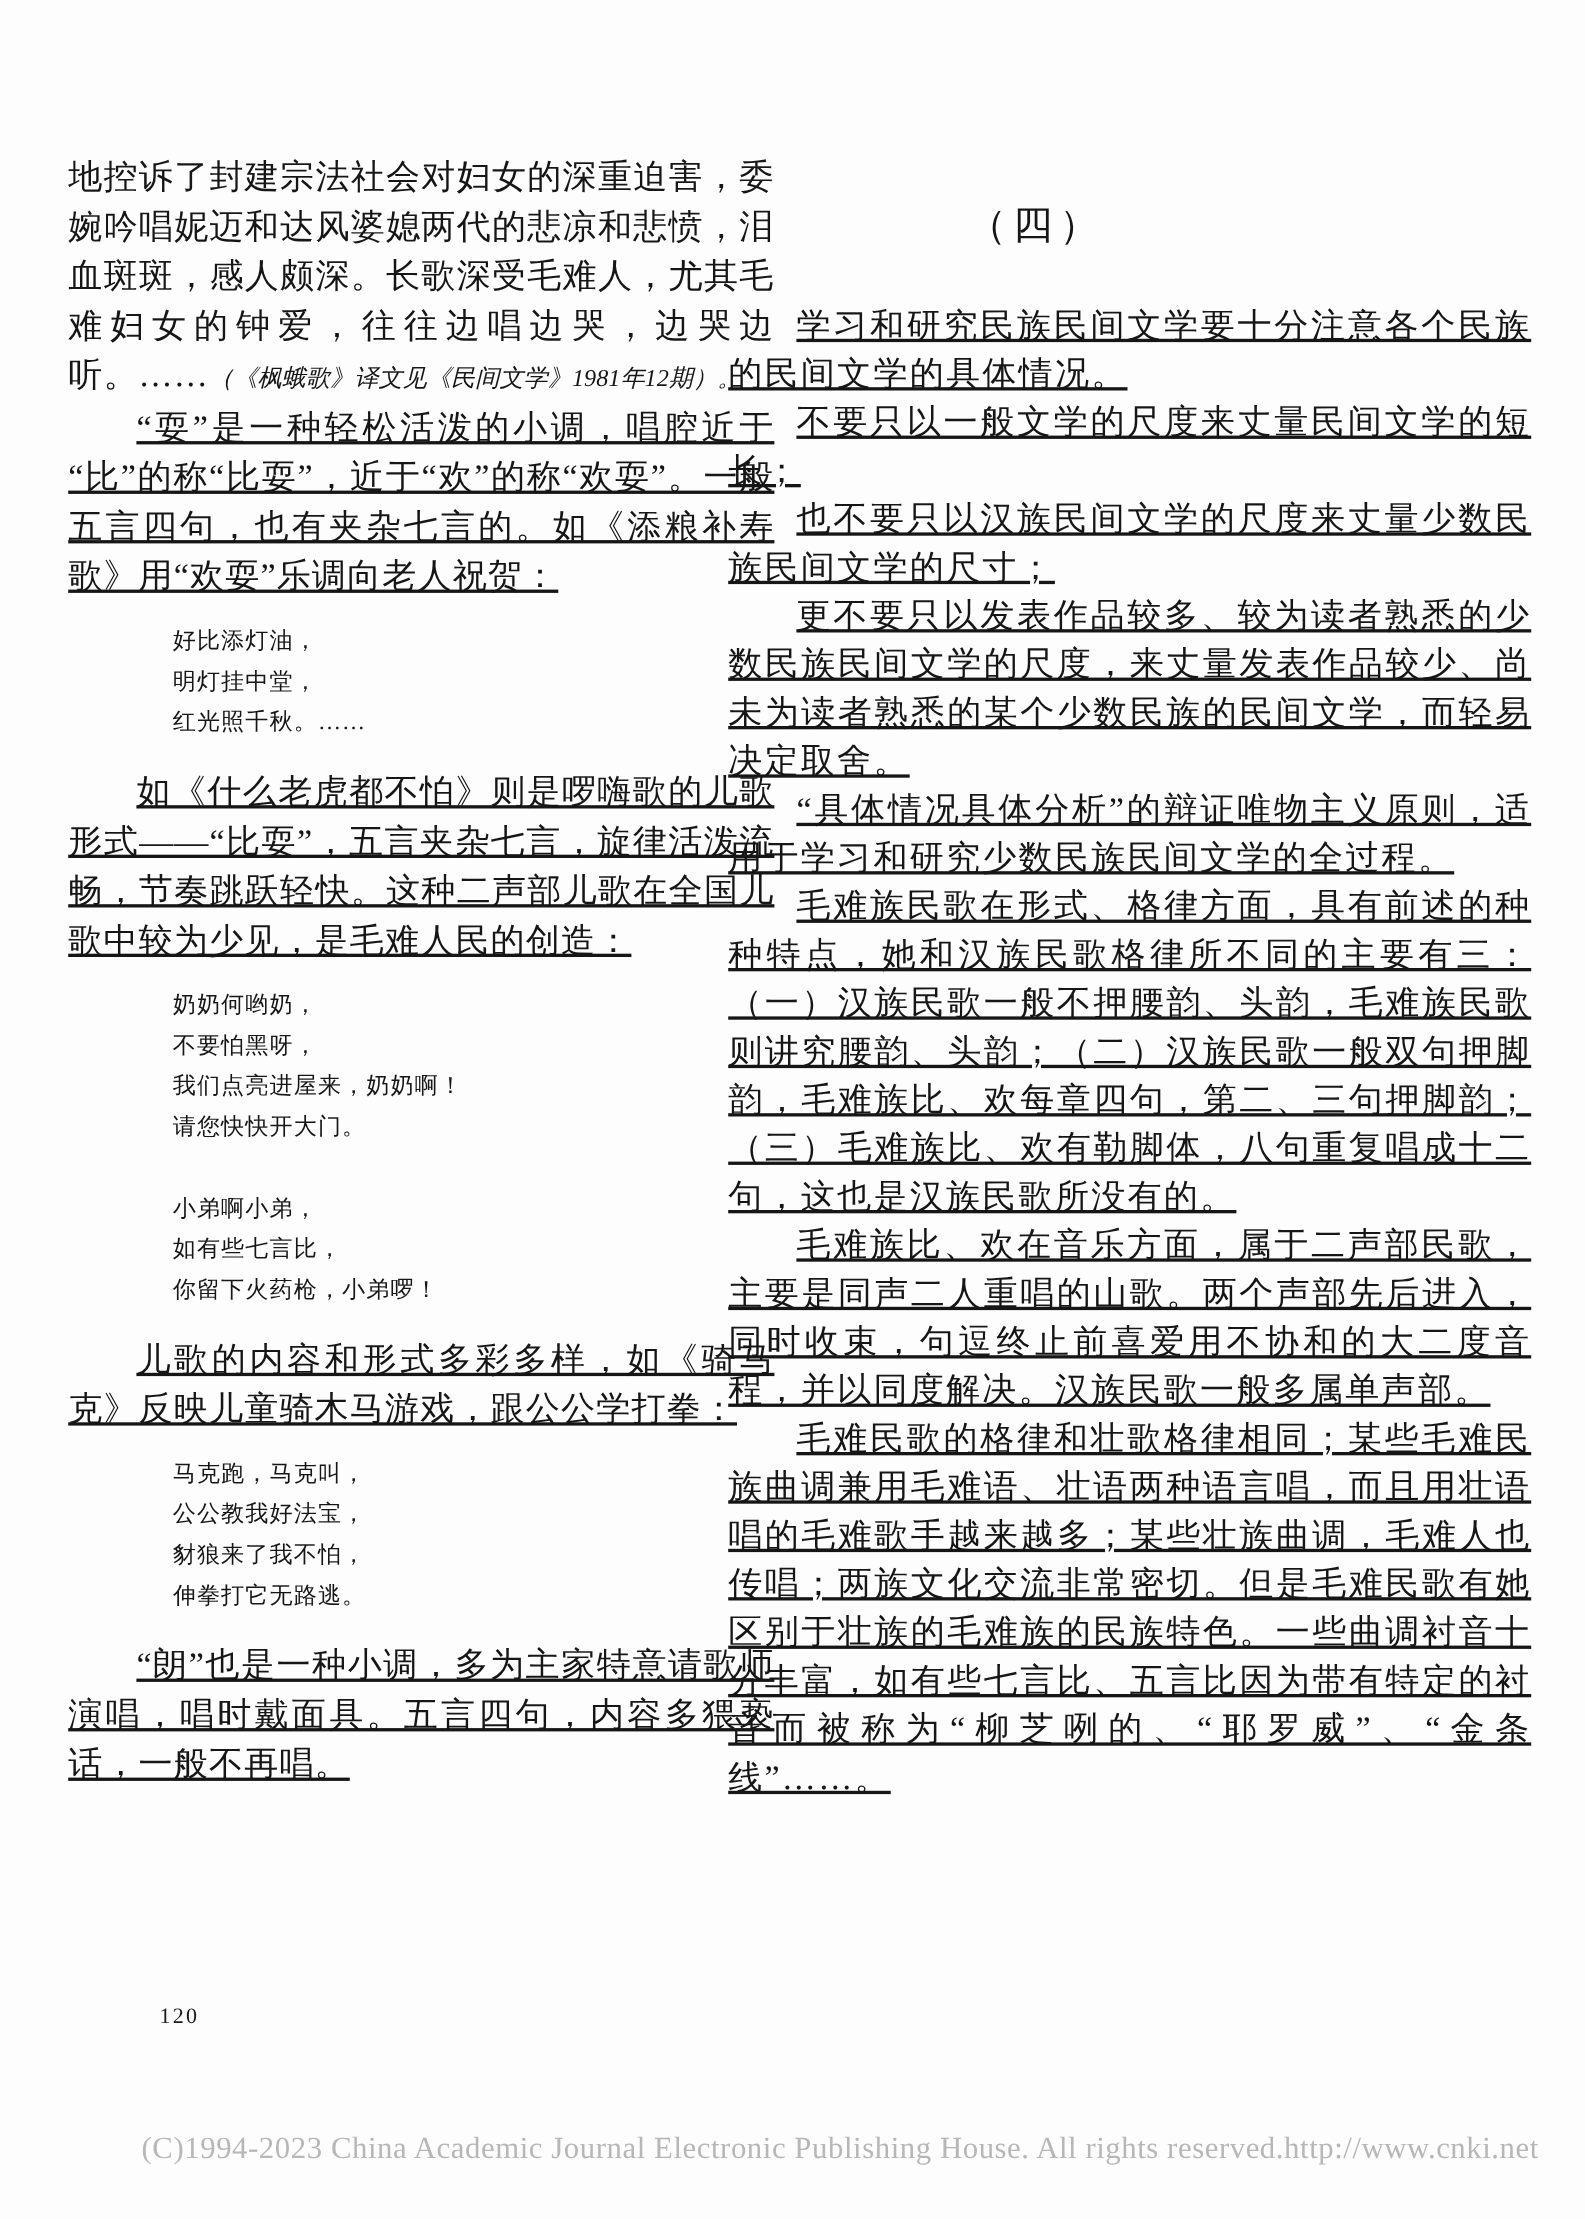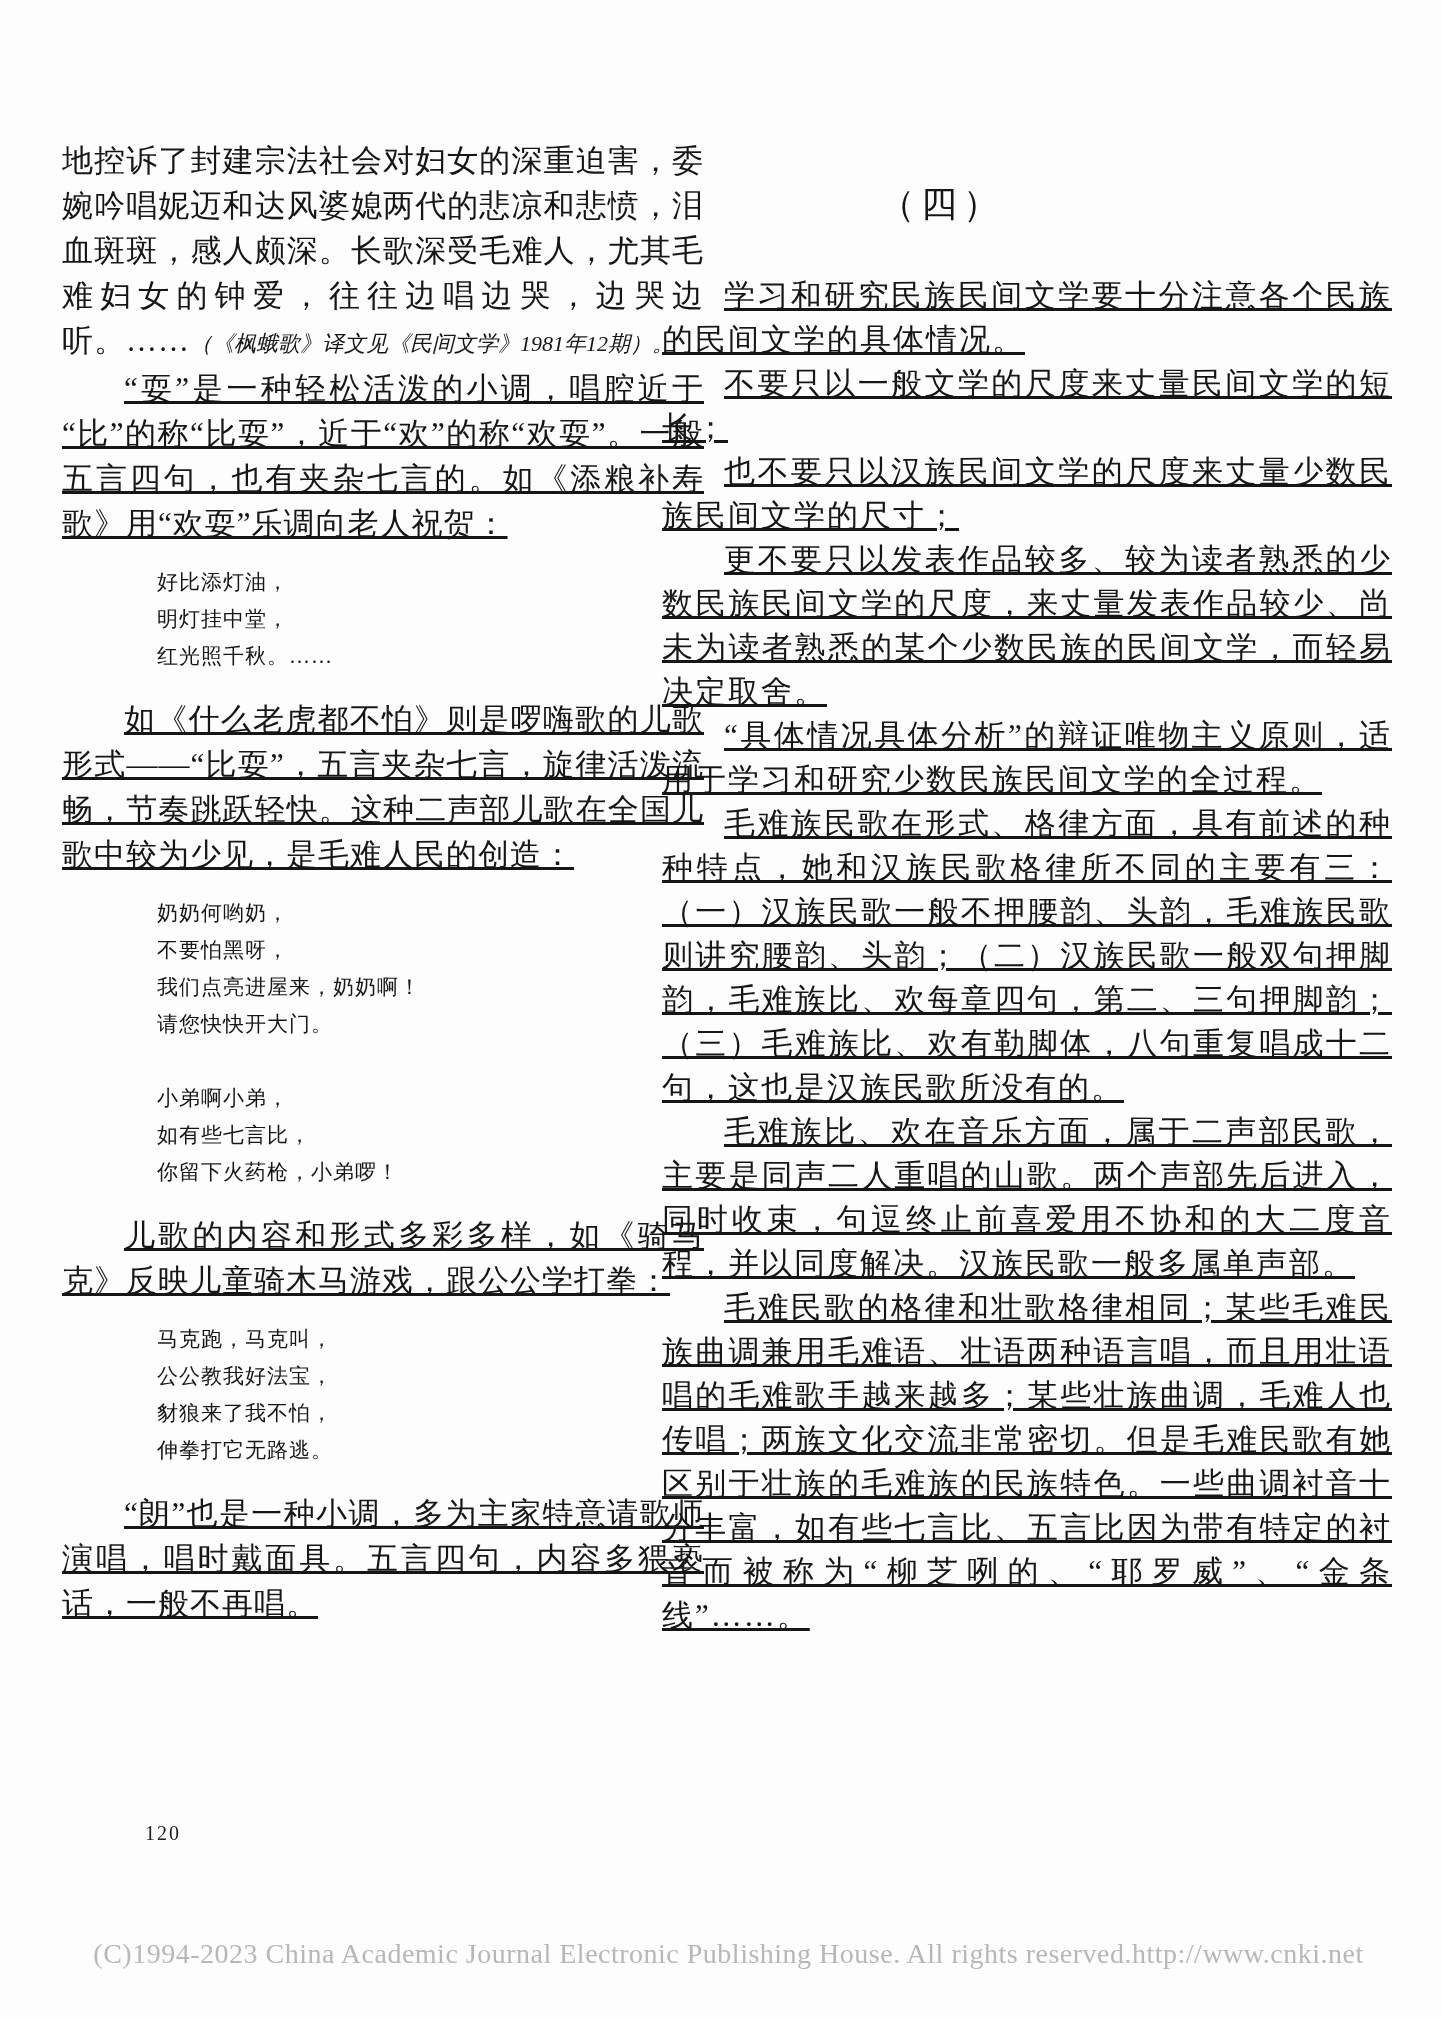--- a/index.html
+++ b/index.html
@@ -83,21 +83,21 @@
     letter-spacing: 2px;
     color: #1a1a1a;
   }
   
   .footer {
     position: absolute;
     left: 58px;
     right: 42px;
     top: 1938px;
     display: flex;
-    justify-content: center;
+    justify-content: flex-end;
     align-items: baseline;
     font-family: "Liberation Serif", "DejaVu Serif", serif;
     font-size: 28px;
     color: #b7b7b7;
     letter-spacing: 0.5px;
     white-space: nowrap;
   }
 </style>
 </head>
 <body>

